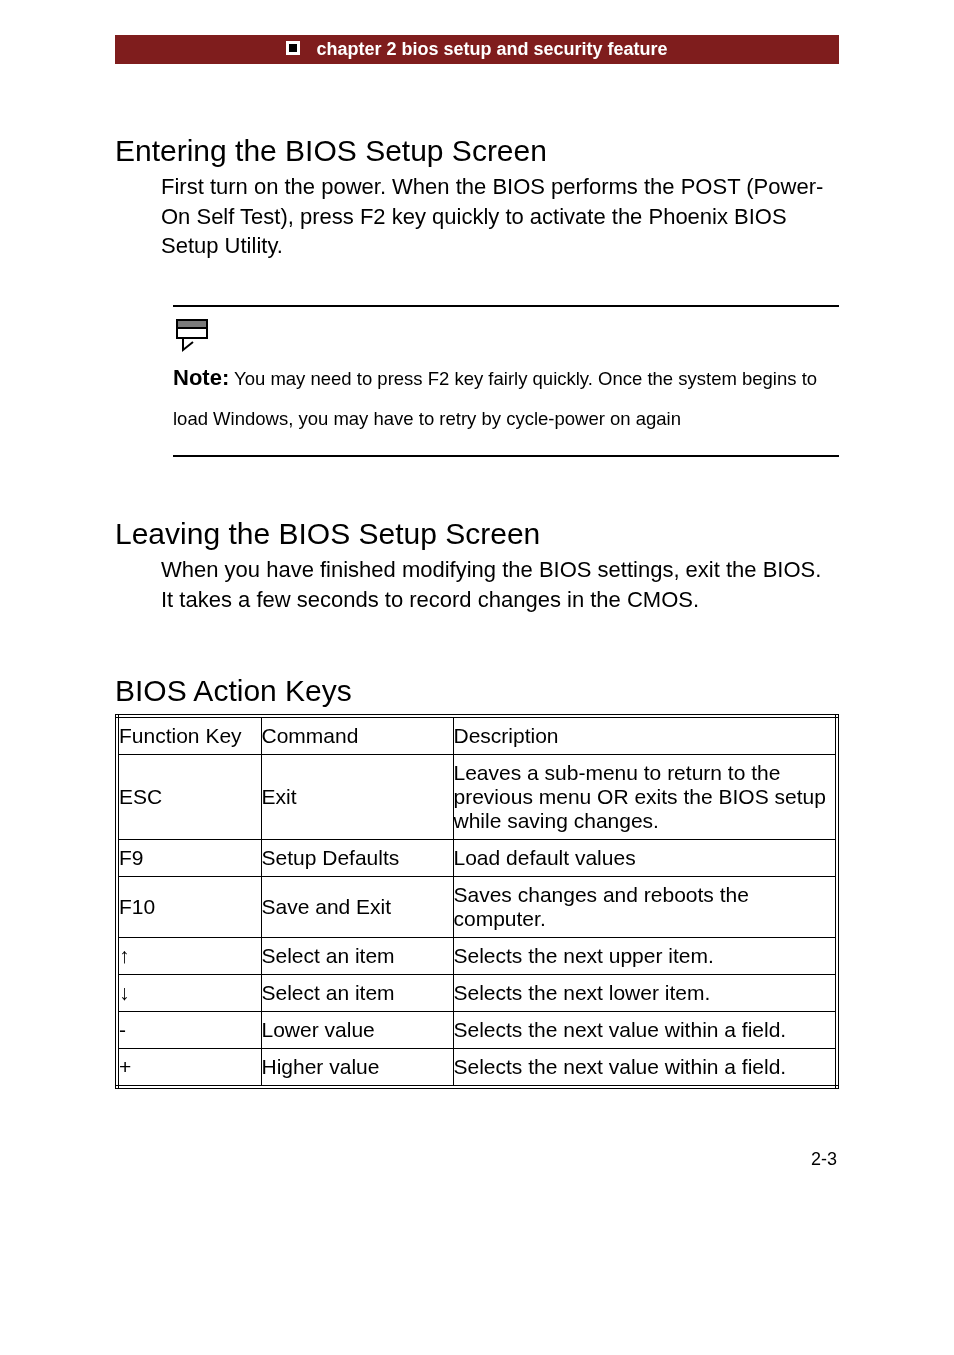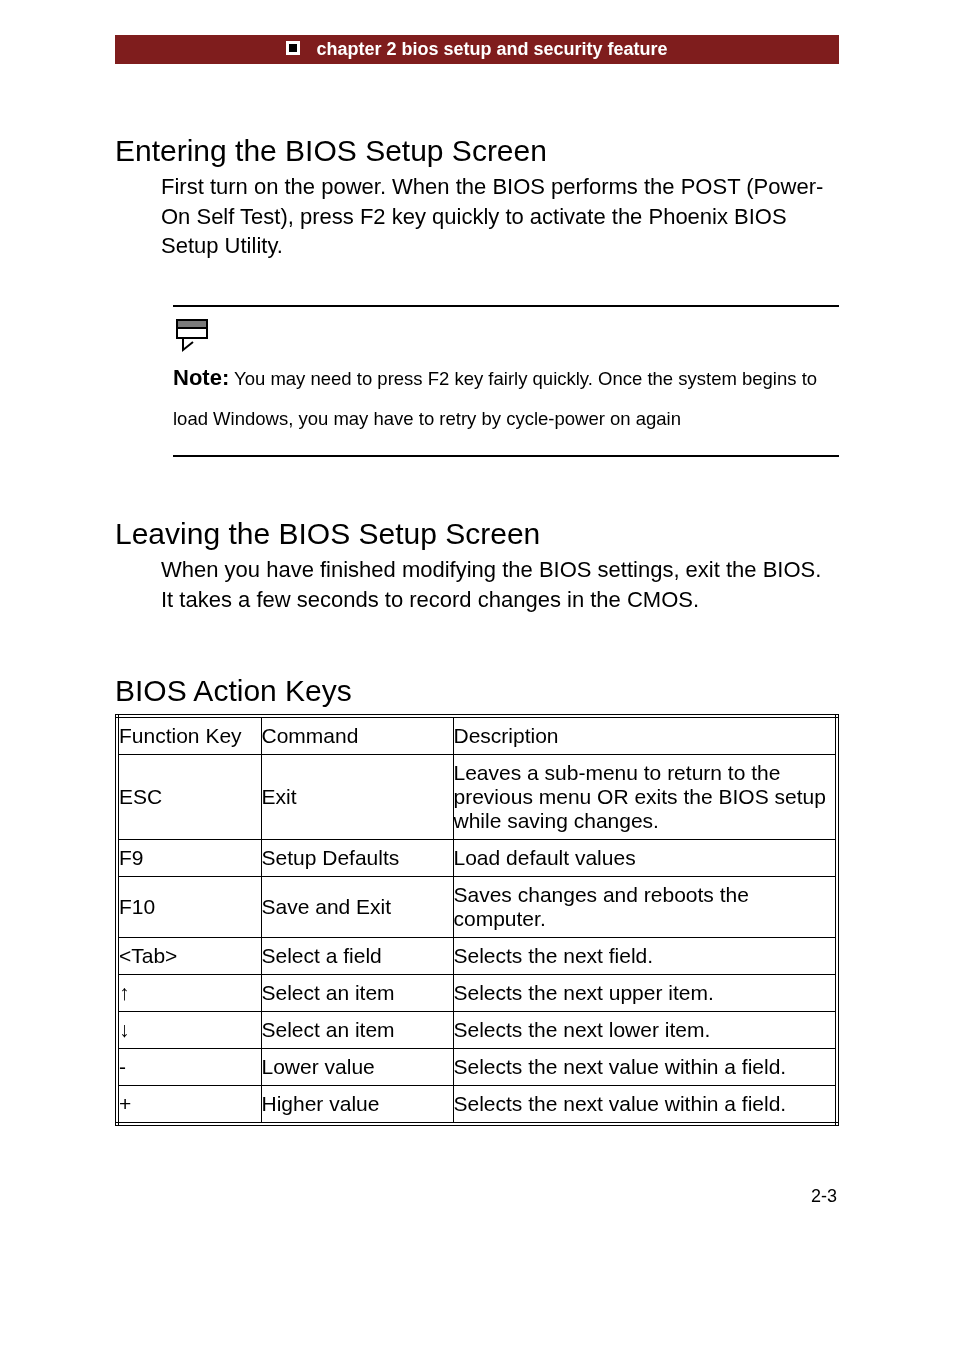--- a/index.html
+++ b/index.html
@@ -142,25 +142,20 @@
       <td>F9</td>
       <td>Setup Defaults</td>
       <td>Load default values</td>
     </tr>
     <tr>
       <td>F10</td>
       <td>Save and Exit</td>
       <td>Saves changes and reboots the computer.</td>
     </tr>
     <tr>
-      <td>&lt;Tab&gt;</td>
-      <td>Select a field</td>
-      <td>Selects the next field.</td>
-    </tr>
-    <tr>
       <td>↑</td>
       <td>Select an item</td>
       <td>Selects the next upper item.</td>
     </tr>
     <tr>
       <td>↓</td>
       <td>Select an item</td>
       <td>Selects the next lower item.</td>
     </tr>
     <tr>

